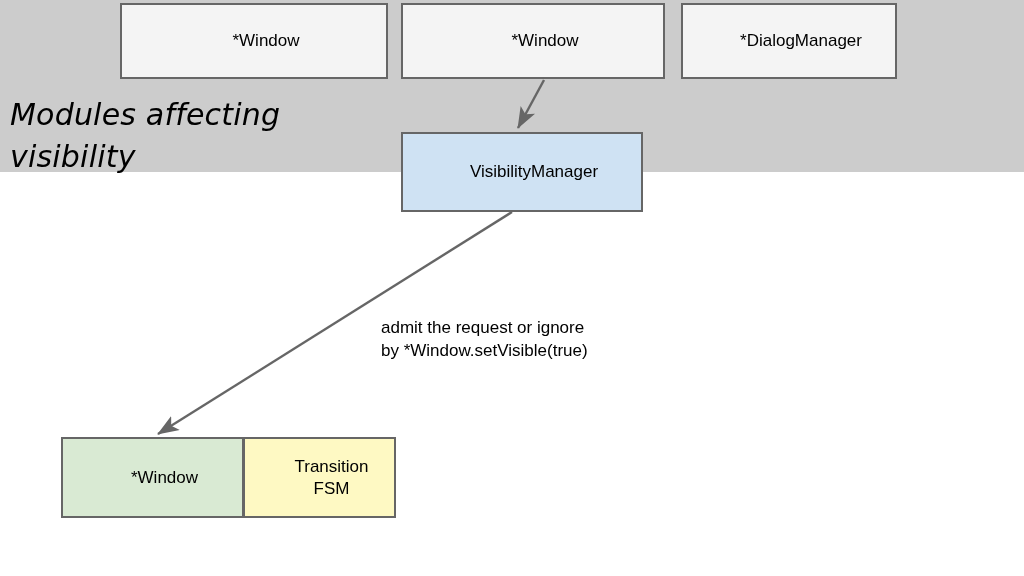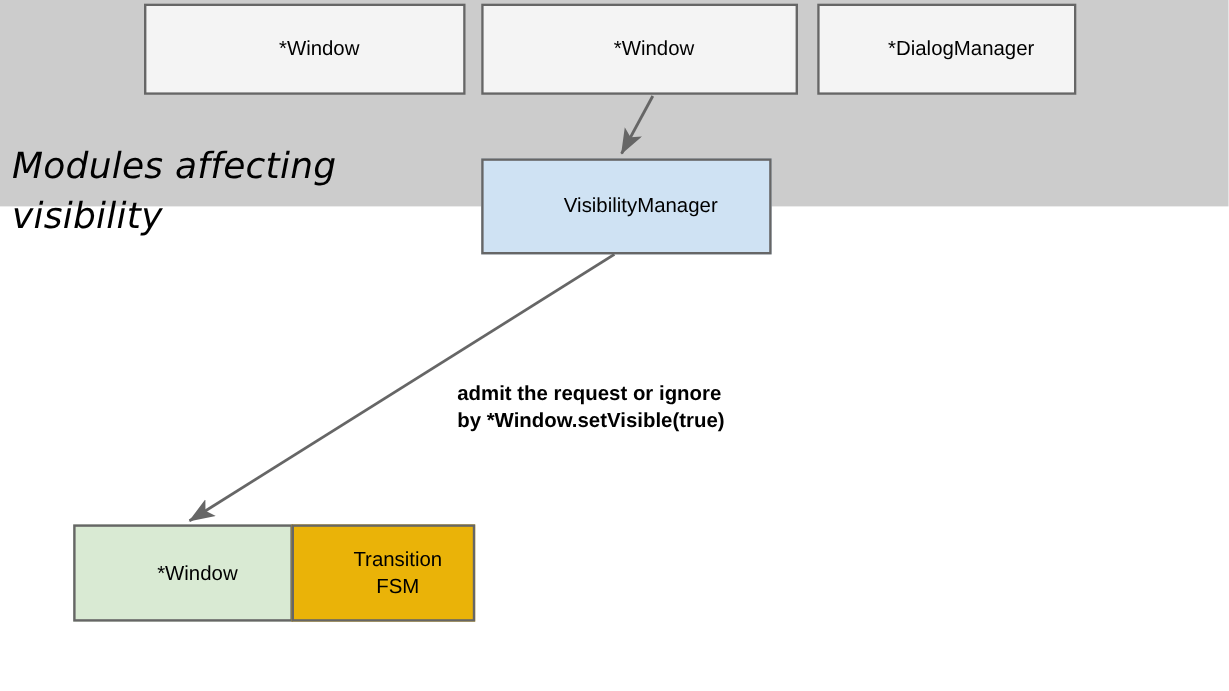--- a/index.html
+++ b/index.html
@@ -30,42 +30,41 @@
     left: 10px;
     top: 94px;
     width: 330px;
     font-family: "DejaVu Sans", sans-serif;
     font-style: italic;
     font-size: 30px;
     line-height: 42px;
     color: #000000;
     letter-spacing: 0.2px;
     white-space: pre-line;
-    margin-top: 24px;
   }
 
   
   .node {
     position: absolute;
     box-sizing: border-box;
     border: 2px solid #666666;
     display: flex;
     align-items: center;
     justify-content: center;
     text-align: center;
     font-size: 17px;
     color: #000000;
     line-height: 22px;
     white-space: pre-line;
     padding-left: 24px;
   }
   .node-plain   { background: #f4f4f4; }
   .node-blue    { background: #cfe2f3; }
   .node-green   { background: #d9ead3; }
-  .node-gray    { background: #eab308; }
+  .node-gray    { background: #fef9c3; }
 
   
   #top-window-1   { left: 120px; top: 3px; width: 268px; height: 76px; }
   #top-window-2   { left: 401px; top: 3px; width: 264px; height: 76px; }
   #top-dialogmgr  { left: 681px; top: 3px; width: 216px; height: 76px; }
 
   
   #visibility-manager { left: 401px; top: 132px; width: 242px; height: 80px; }
 
   
@@ -74,21 +73,20 @@
 
   
   .annotation {
     position: absolute;
     left: 381px;
     top: 316px;
     font-size: 17px;
     line-height: 23px;
     color: #000000;
     white-space: pre-line;
-    font-weight: bold;
   }
 
   
   #arrows {
     position: absolute;
     left: 0;
     top: 0;
     width: 1024px;
     height: 576px;
     pointer-events: none;

